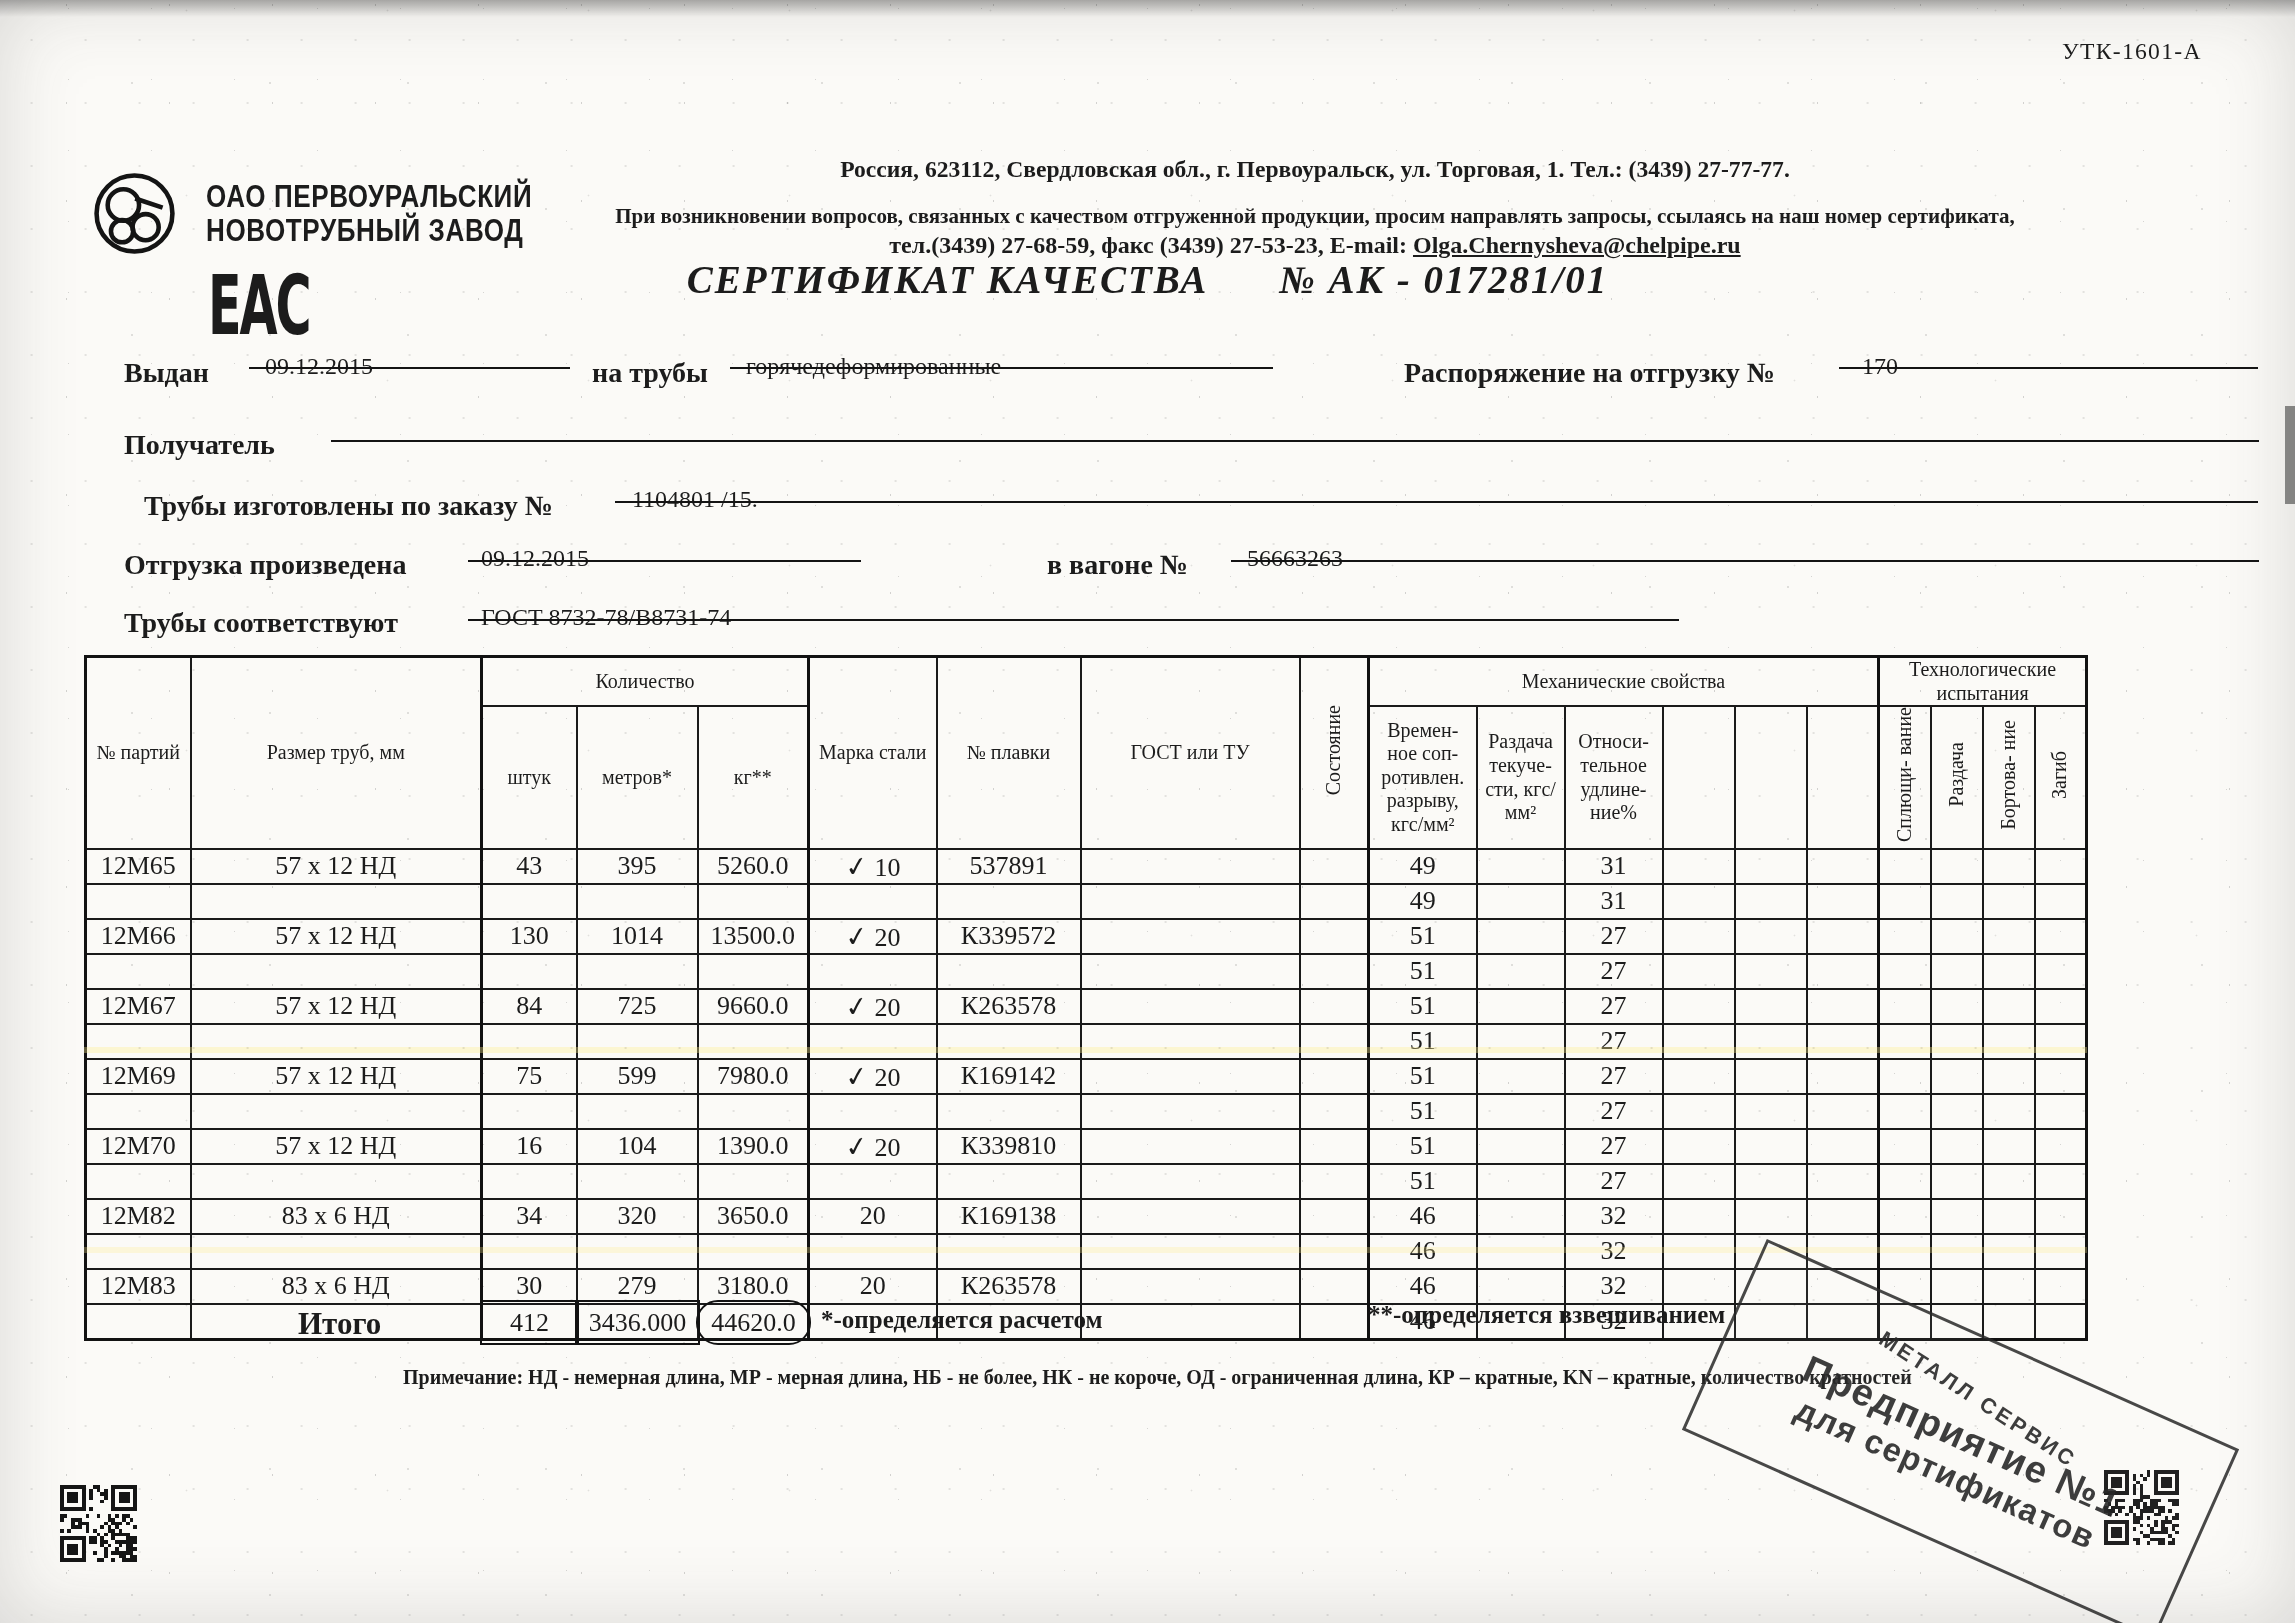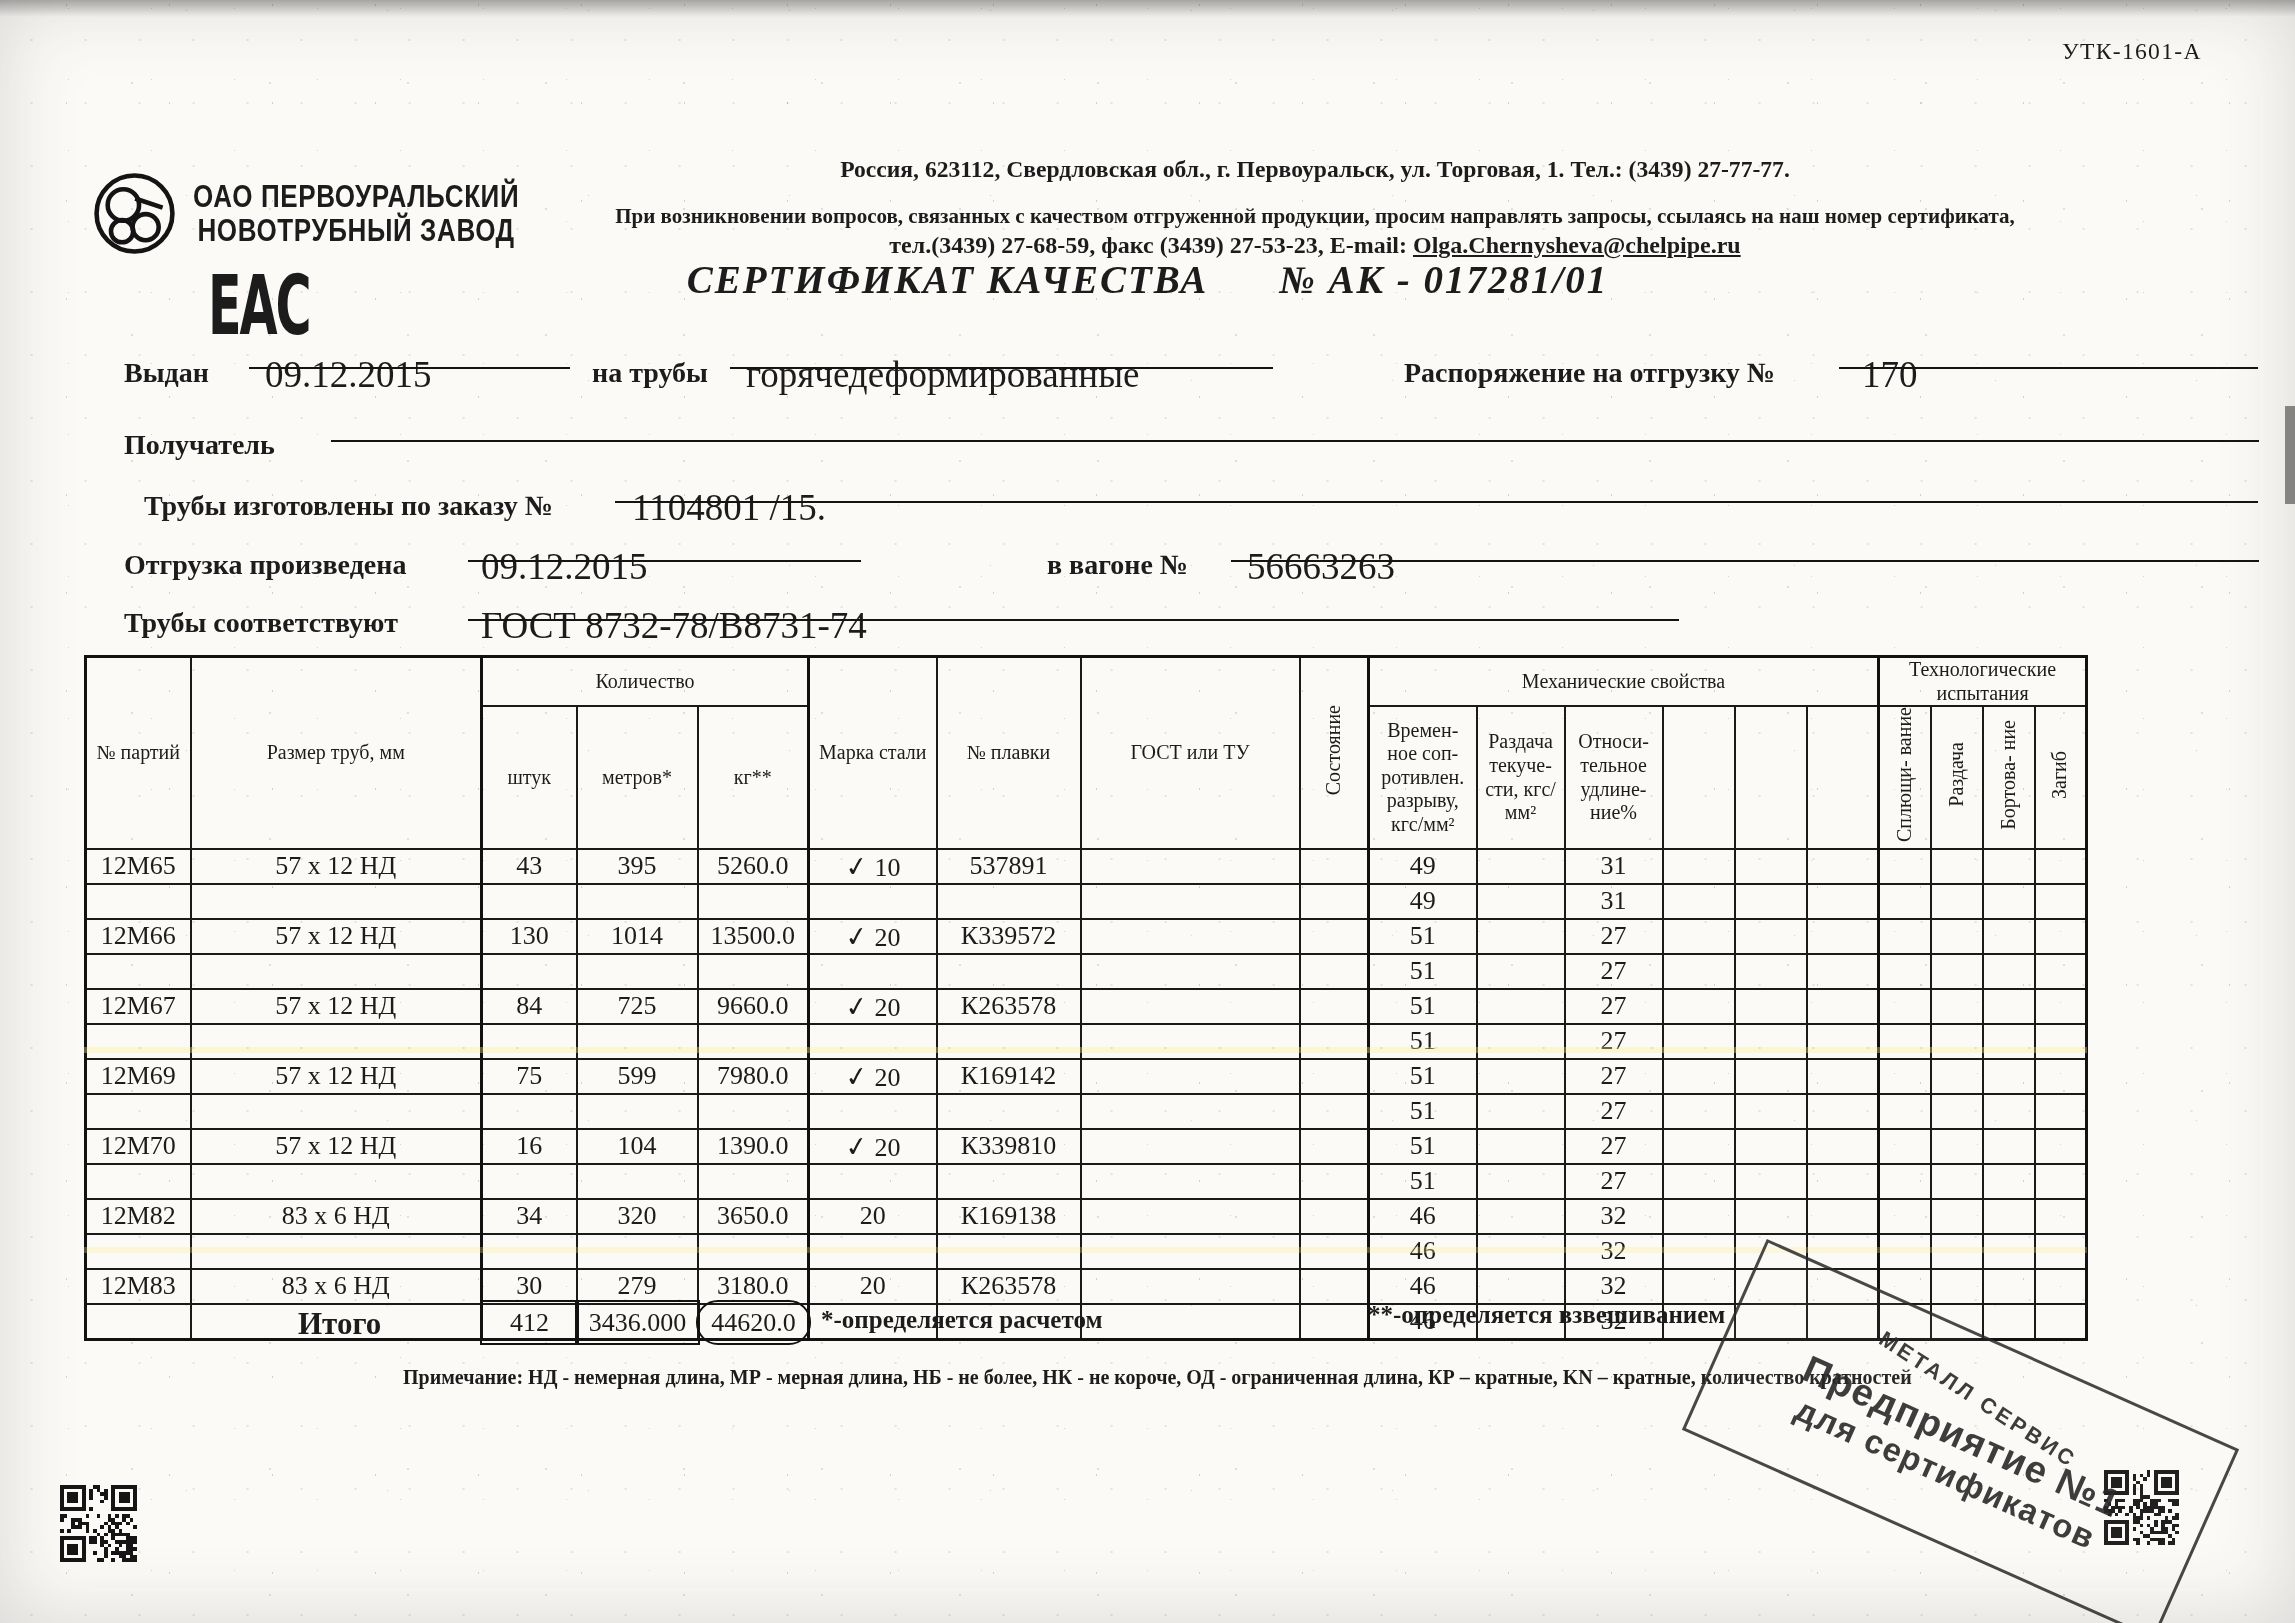--- a/index.html
+++ b/index.html
@@ -15,36 +15,36 @@
       radial-gradient(circle, rgba(0,0,0,.20) 0 0.8px, transparent 1.1px);
     background-size:54px 63px,83px 71px,138px 126px,103px 98px,201px 185px;
     background-position:4.6px 8.5px,27px 44px,63px 20px,15px 54px,86px 103px;}
   .top-smudge{position:absolute;left:0;top:0;width:100%;height:17px;z-index:55;pointer-events:none;
     background:linear-gradient(180deg,rgba(40,40,40,.35),rgba(40,40,40,0));}
   .streak-y1{position:absolute;left:84px;top:1047px;width:2003px;height:5.9px;background:rgba(255,238,140,.35);z-index:3;}
   .streak-y2{position:absolute;left:84px;top:1247px;width:2003px;height:5.9px;background:rgba(255,238,140,.28);z-index:3;}
   .edge-blob{position:absolute;right:0;top:406px;width:10.5px;height:98px;background:rgba(30,30,30,.5);z-index:4;}
   
   .form-code{position:absolute;left:2062px;top:38px;font-size:23.6px;letter-spacing:1.3px;}
-  .logo{position:absolute;left:92px;top:171px;display:flex;align-items:center;gap:16px;text-align:center;}
+  .logo{position:absolute;left:92px;top:171px;display:flex;align-items:center;gap:29px;}
   .logo-text{font-family:"Liberation Sans", sans-serif;font-weight:bold;font-size:31px;line-height:34px;
     transform:scaleX(.84);transform-origin:left center;letter-spacing:0.7px;white-space:nowrap;}
   .eac{position:absolute;left:208px;top:257px;font-family:"DejaVu Sans", sans-serif;font-weight:900;
     font-size:60px;letter-spacing:-2.6px;transform:scale(.82,1.38);transform-origin:left top;}
   .head-block{position:absolute;left:497px;top:156px;width:1636px;text-align:center;font-weight:bold;}
   .head-address{font-size:23.6px;}
   .head-note{font-size:21px;margin-top:21px;}
   .head-contact{font-size:24px;margin-top:2.6px;}
   .email{text-decoration:underline;}
   .title-line{position:absolute;left:0;top:257px;width:2295px;text-align:center;
     font-size:39px;font-weight:bold;font-style:italic;letter-spacing:2px;}
   .title-num{margin-left:59px;font-style:italic;font-family:Liberation Serif, serif;}
   
   .flabel{position:absolute;font-size:28px;font-weight:bold;white-space:nowrap;}
-  .fvalue{position:absolute;font-size:37px;font-weight:500;white-space:nowrap;}
+  .fvalue{position:absolute;font-size:24px;font-weight:500;white-space:nowrap;}
   .uline{position:absolute;height:0;border-bottom:2.6px solid #141414;}
   
   table.tbl{position:absolute;left:84px;top:655px;width:2003px;border-collapse:collapse;table-layout:fixed;
     border:3.9px solid #121212;}
   .tbl th,.tbl td{border:2px solid #1a1a1a;padding:0 2.6px;text-align:center;vertical-align:middle;
     font-weight:normal;overflow:hidden;}
   .tbl th{font-size:20px;line-height:23.6px;}
   .tbl td{font-size:26px;height:33px;}
   .grp{font-size:21px;height:42px;}
   .hdr2 th{height:134px;}

